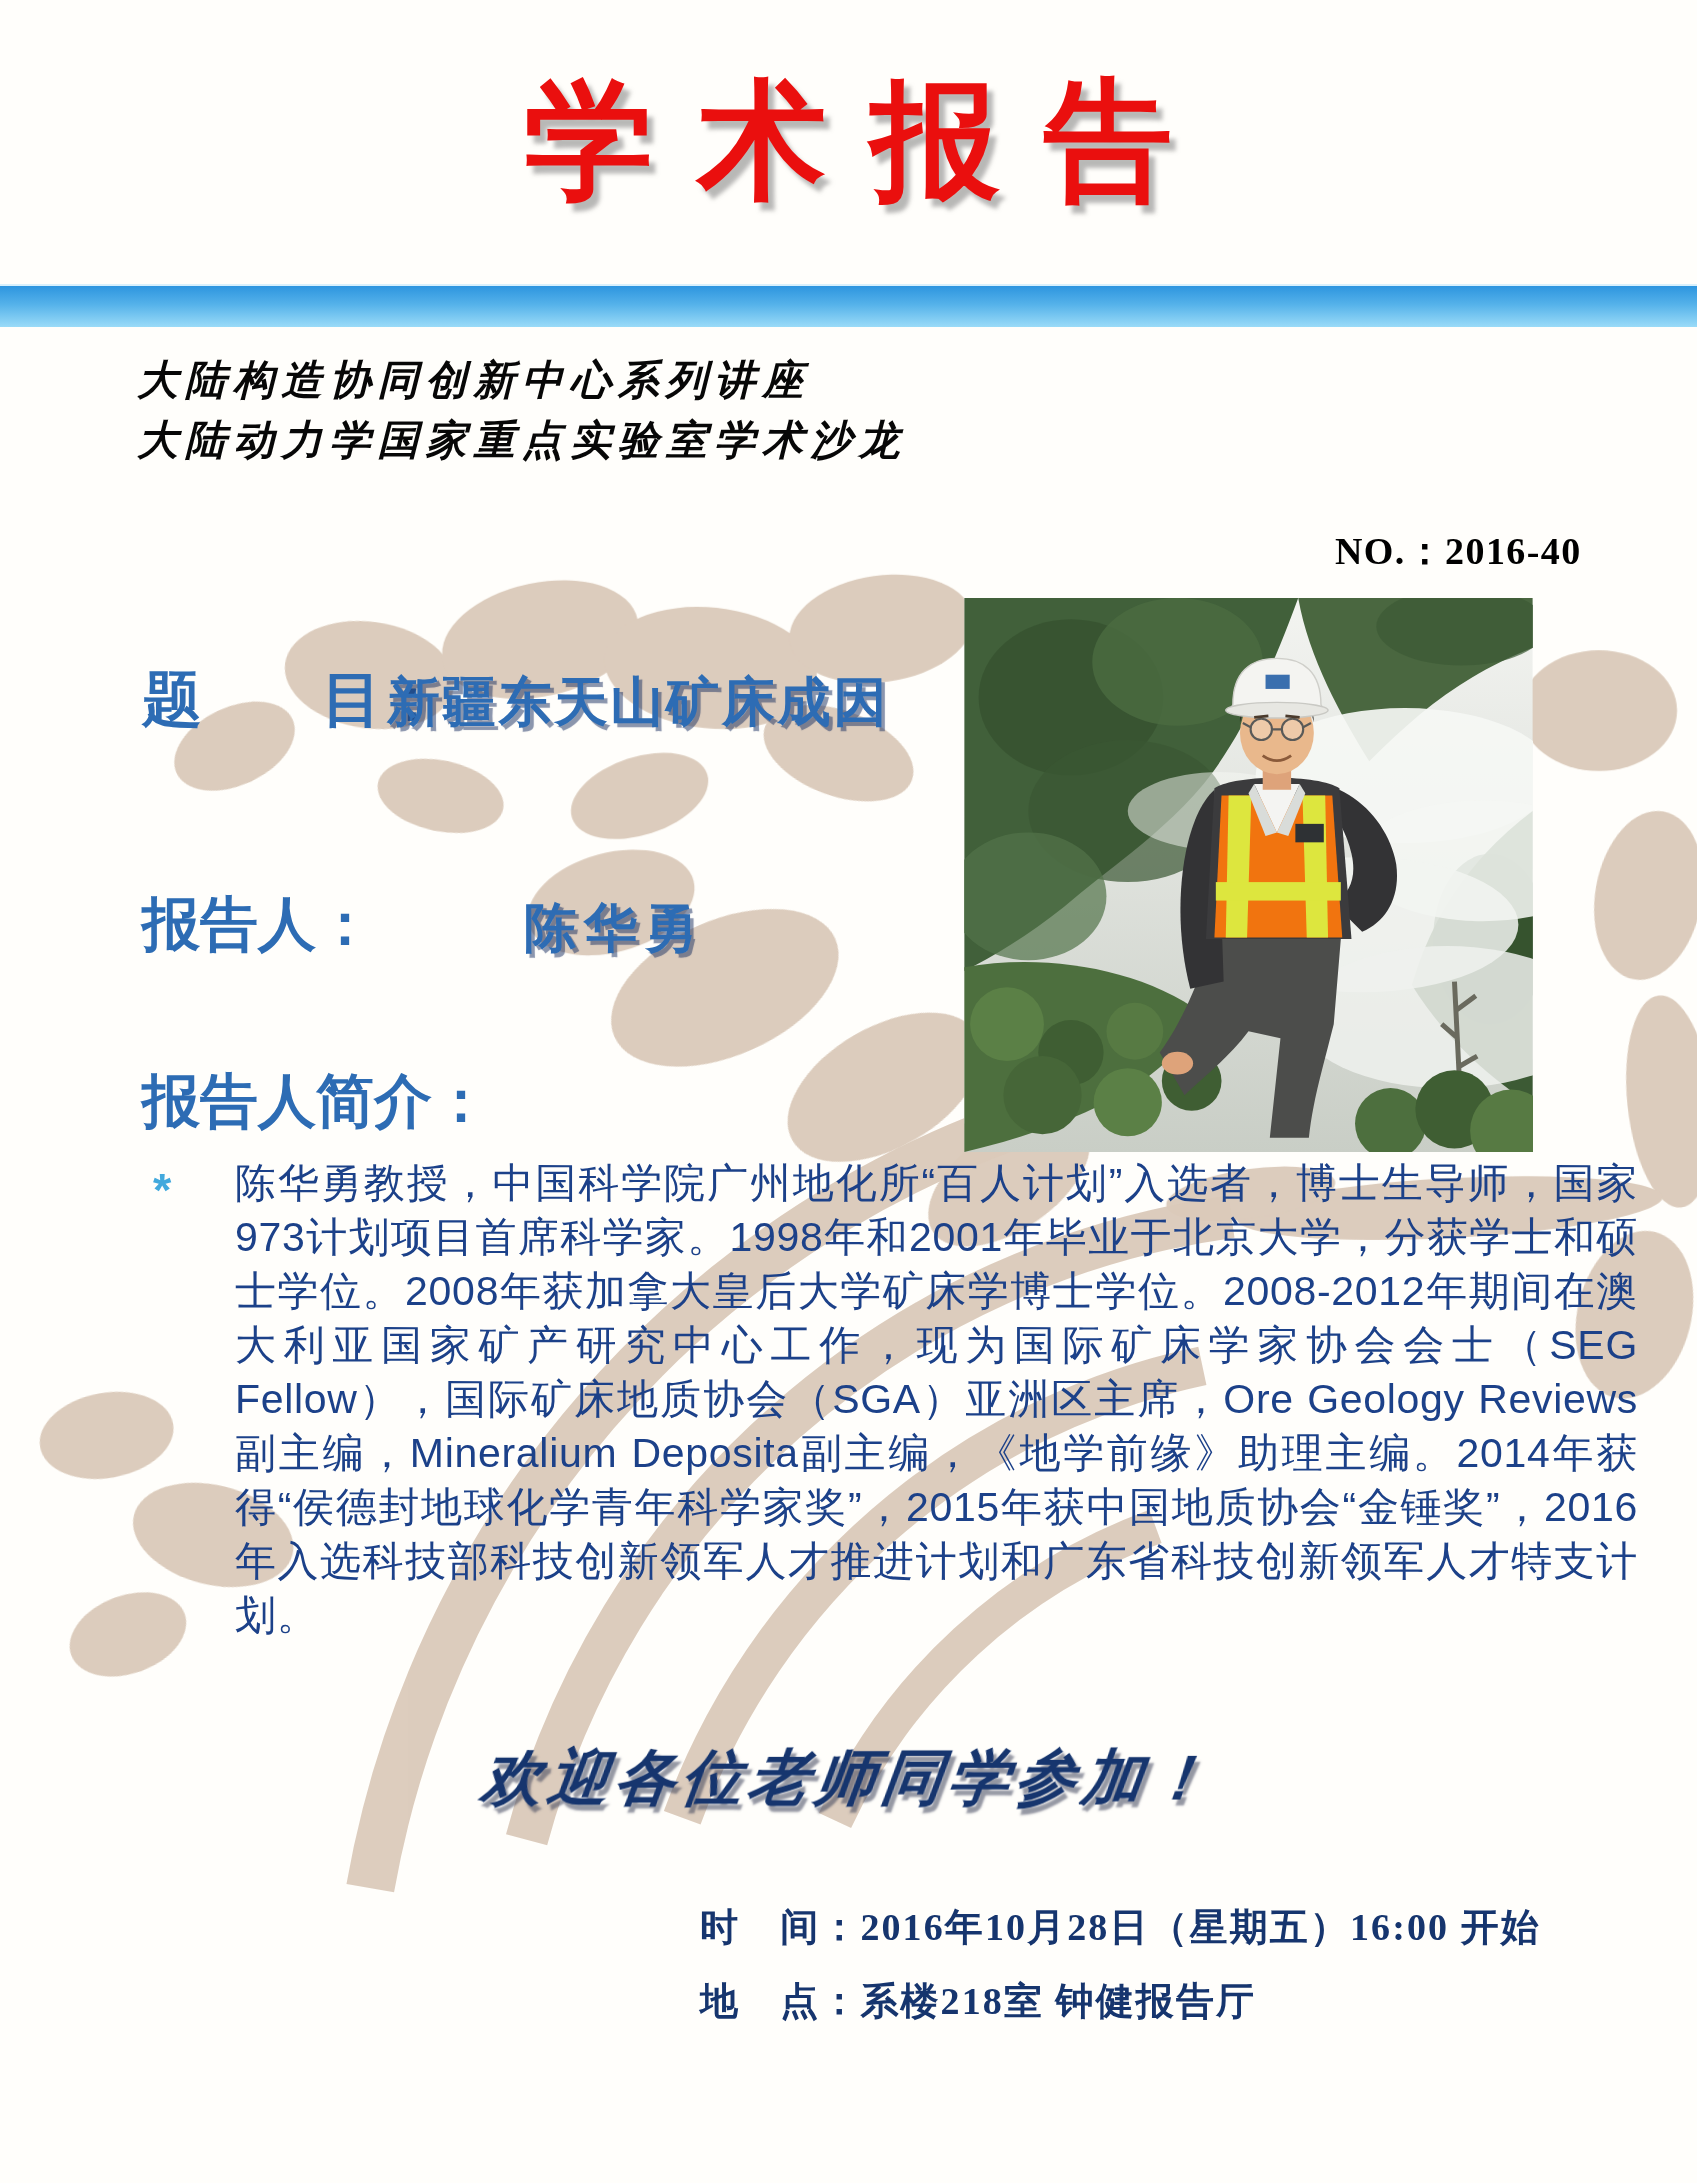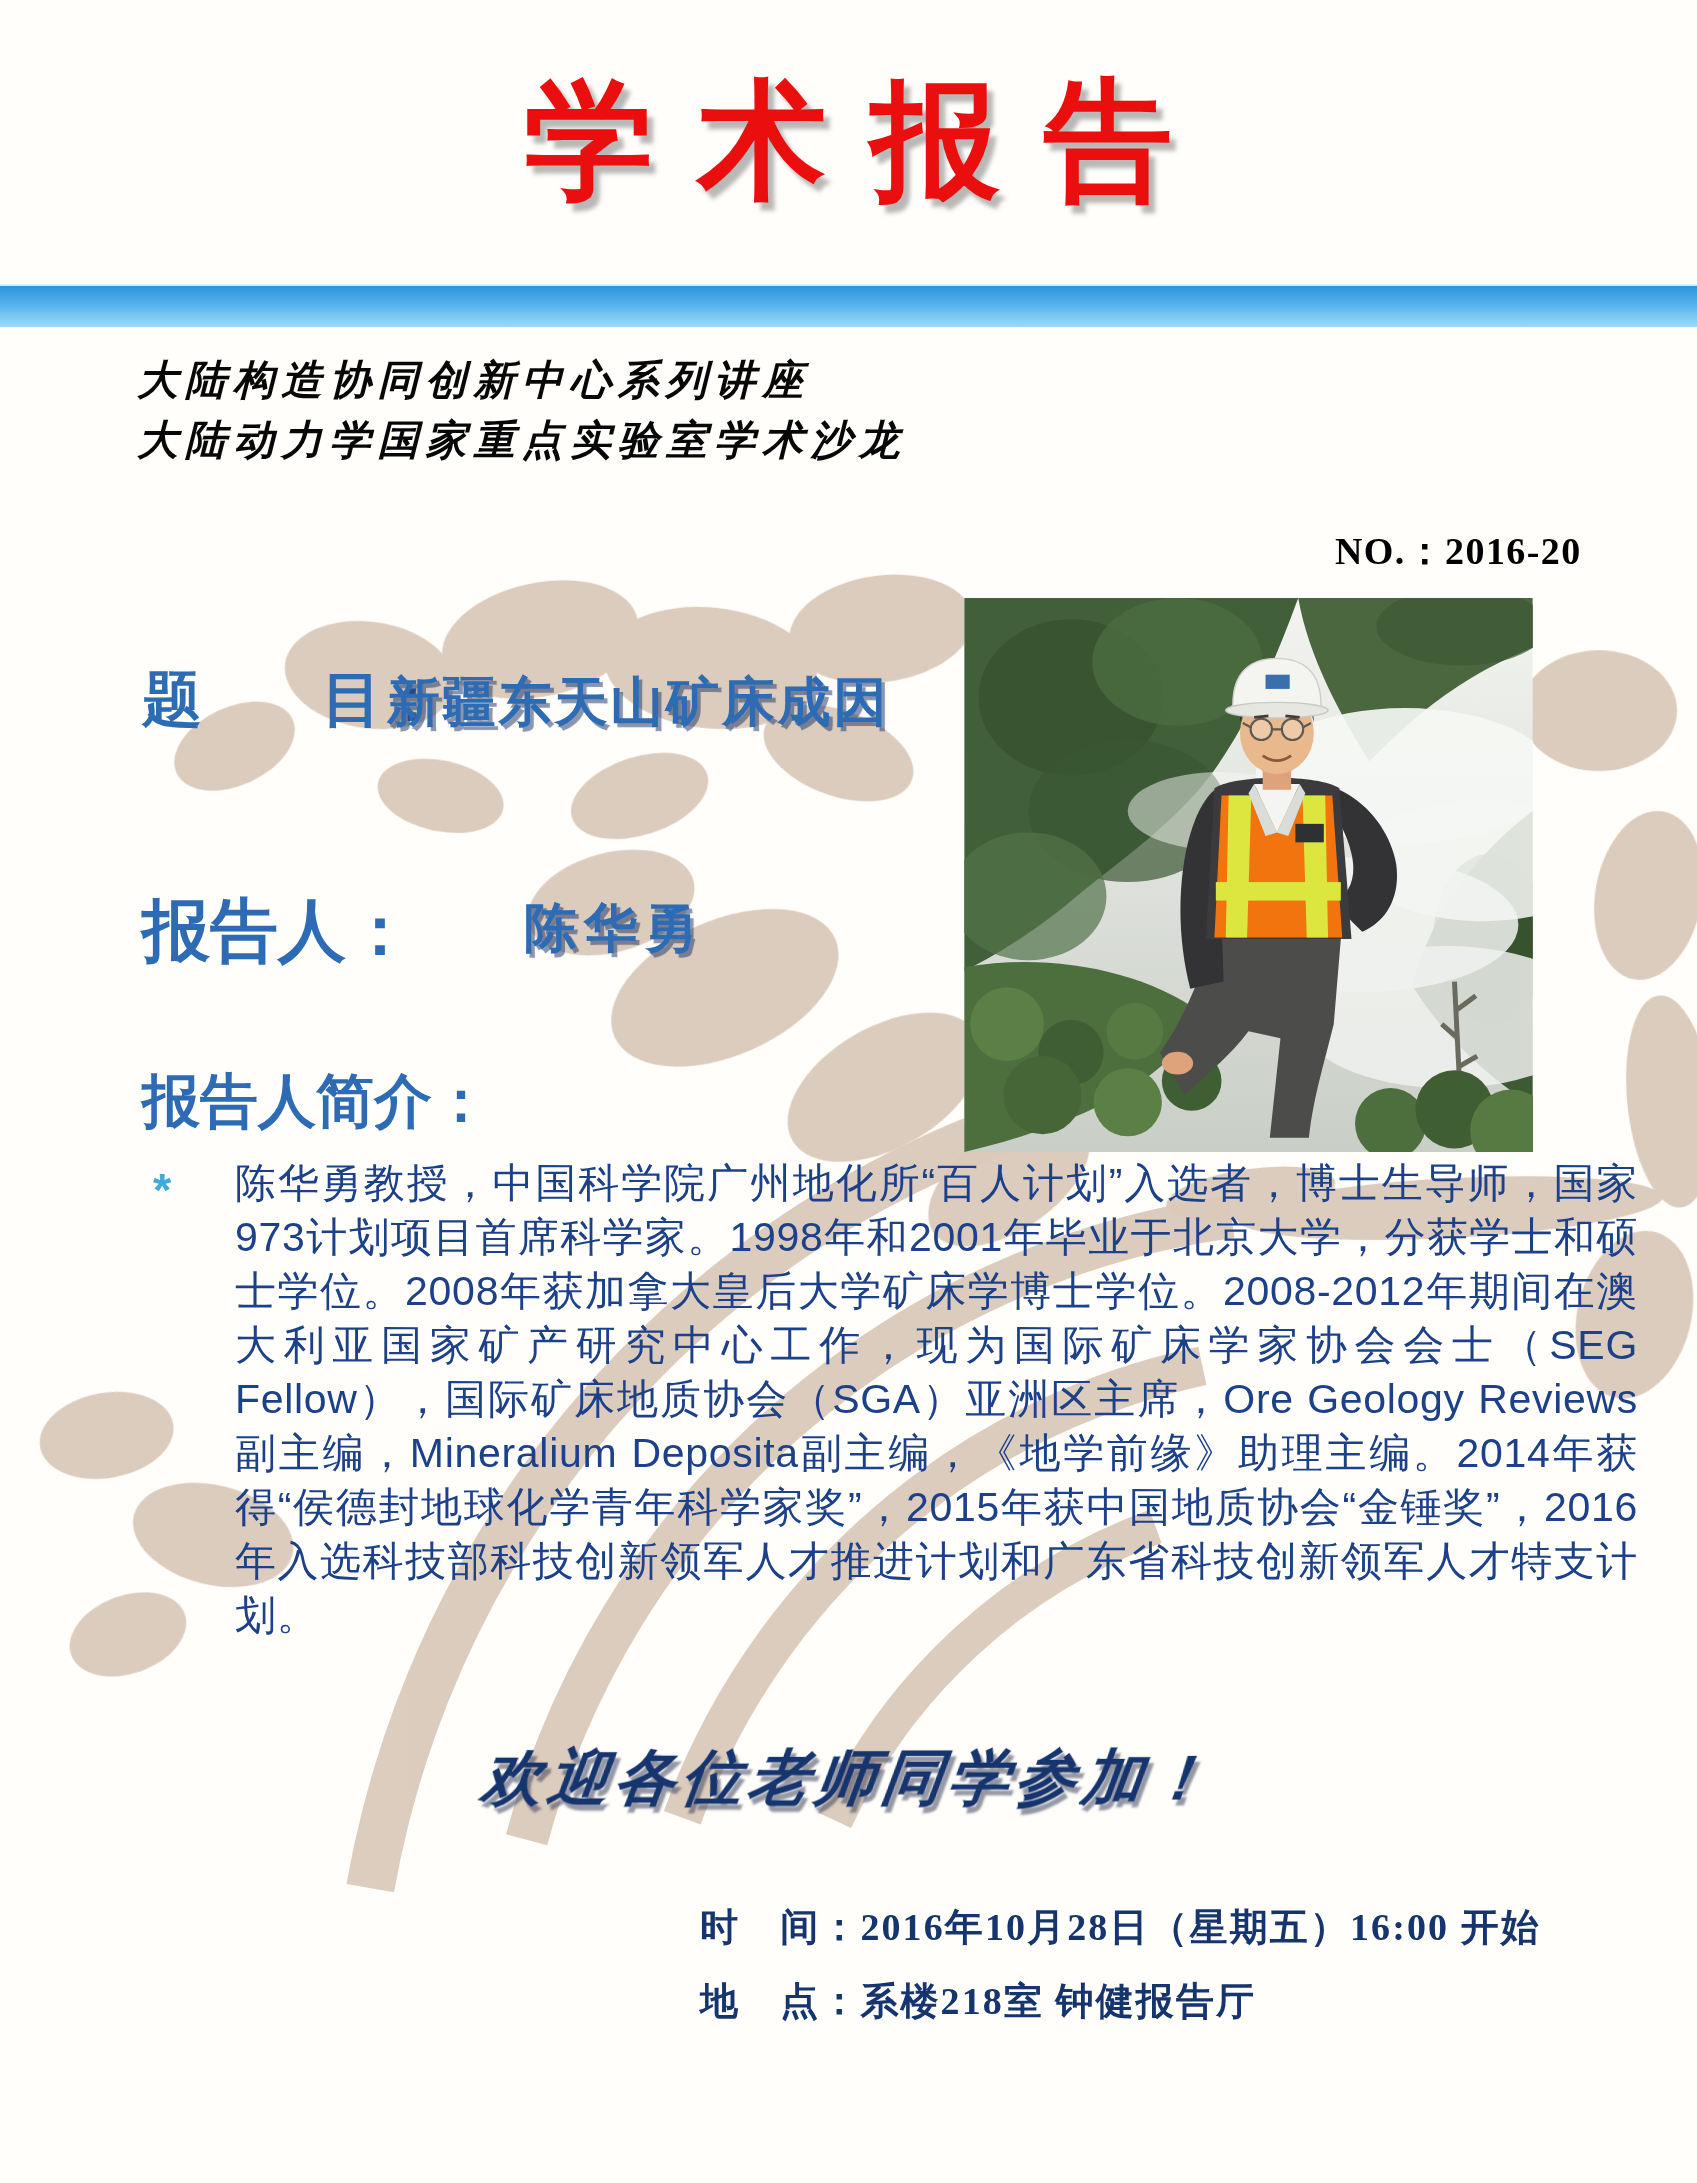--- a/index.html
+++ b/index.html
@@ -36,21 +36,21 @@
   }
   .topic-label,.speaker-label,.bio-heading{
     color:#2d6cb4;font-weight:bold;white-space:pre;
   }
   .topic-label{top:660px;left:142px;font-size:60px;}
   .topic-lines{
     top:668px;left:387px;font-size:53px;font-weight:bold;color:#2d6cb4;
     line-height:68px;letter-spacing:2.8px;white-space:nowrap;
     text-shadow:3.6px 3.6px 0.7px rgba(23,45,96,0.5);
   }
-  .speaker-label{top:886px;left:142px;font-size:68px;}
+  .speaker-label{top:886px;left:142px;font-size:58px;}
   .speaker-name{
     top:893px;left:524px;font-size:53px;font-weight:bold;color:#2d6cb4;
     letter-spacing:7.1px;white-space:nowrap;
     text-shadow:3.6px 3.6px 0.7px rgba(23,45,96,0.5);
   }
   .bio-heading{top:1063px;left:142px;font-size:58px;}
   .bio-row{top:1156px;left:153px;width:1485px;display:flex;align-items:flex-start;}
   .bio-bullet{
     flex:0 0 82px;font-size:47px;font-weight:bold;color:#42a9dd;
     padding-top:7.1px;line-height:54px;
@@ -117,21 +117,21 @@
 
 <div class="abs layer lecture-title">学术报告</div>
 
 <div class="abs layer divider-bar"></div>
 
 <div class="abs layer series">
   <div>大陆构造协同创新中心系列讲座</div>
   <div>大陆动力学国家重点实验室学术沙龙</div>
 </div>
 
-<div class="abs layer report-no">NO.：2016-20</div>
+<div class="abs layer report-no">NO.：2016-40</div>
 
 <div class="abs layer topic-label">题　　目：</div>
 <div class="abs layer topic-lines">
   <div>新疆东天山矿床成因</div>
 </div>
 
 <div class="abs layer speaker-label">报告人：</div>
 <div class="abs layer speaker-name">陈华勇</div>
 
 <figure class="abs speaker-photo" role="img" style="margin:0;" aria-label="陈华勇野外照片：头戴白色安全帽、佩戴护目镜、身穿黑色外套和橙色反光安全背心，站在云雾缭绕的绿色山谷中">

